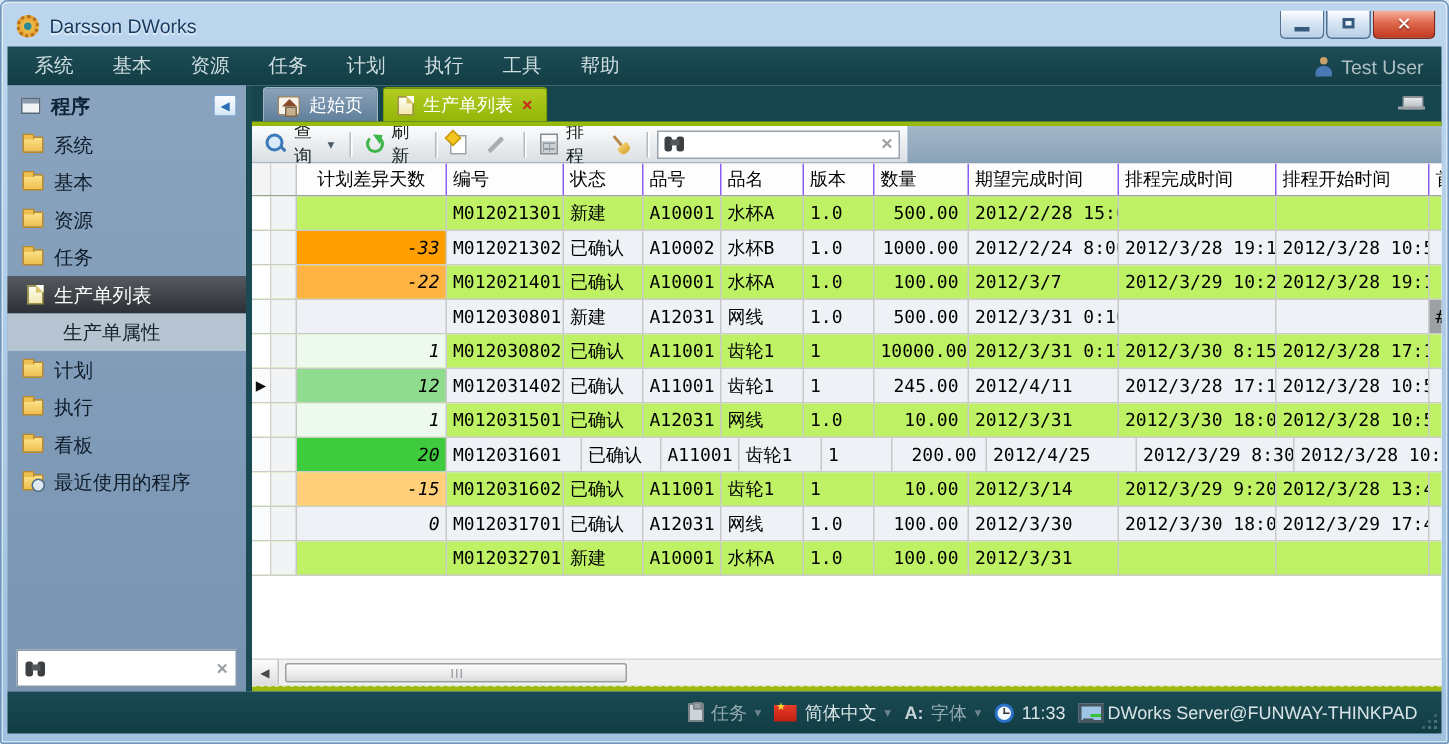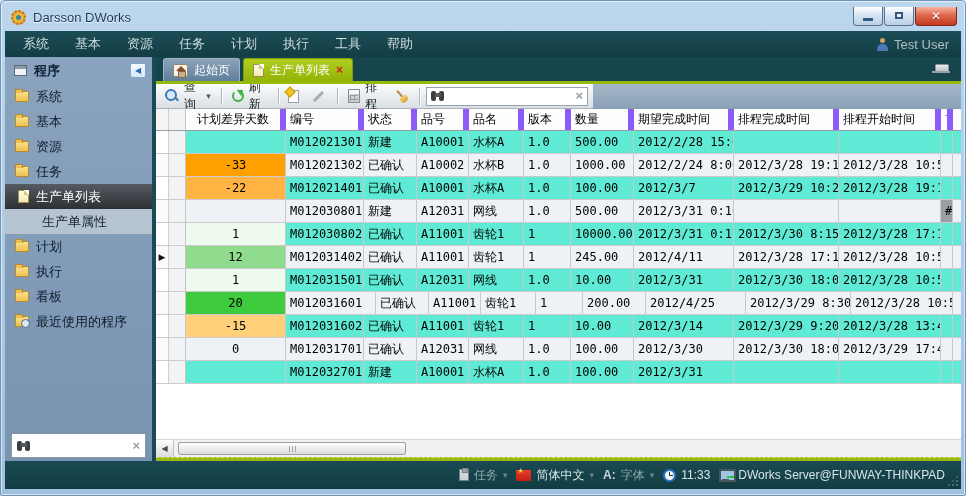--- a/index.html
+++ b/index.html
@@ -16,21 +16,21 @@
   .glyph-min{width:10px;height:3px;background:#365a7e;margin-top:7px;}
   .glyph-restore{width:8px;height:7px;border:2px solid #365a7e;background:#eaf2fa;}
   
   .menubar{position:absolute;top:30px;left:4px;right:4px;height:26px;background:linear-gradient(#1c4d56,#133d45);
     display:flex;align-items:center;padding-left:18px;gap:26px;}
   .menu-item{font-size:13px;color:#cfdde0;cursor:default;}
   .menu-user{margin-left:auto;margin-right:12px;display:flex;align-items:center;gap:6px;font-size:13px;color:#aebfc3;}
   
   .app{position:absolute;top:56px;left:4px;right:4px;bottom:34px;display:flex;}
   
-  .sidebar{width:147px;background:linear-gradient(#8aa4bf,#7894b1);position:relative;flex:none;}
+  .sidebar{width:159px;background:linear-gradient(#8aa4bf,#7894b1);position:relative;flex:none;}
   .sb-header{height:27px;display:flex;align-items:center;gap:7px;padding:0 6px 0 9px;font-size:13px;font-weight:bold;color:#0d2336;}
   .sb-collapse{margin-left:auto;width:16px;height:15px;border:1px solid #7fa5cc;border-radius:2px;
     background:linear-gradient(#fafcff,#d6e6f5);color:#2a6db5;font-size:8px;display:flex;align-items:center;justify-content:center;}
   .sb-item{height:25px;display:flex;align-items:center;gap:7px;padding-left:10px;font-size:13px;color:#0e1c2a;}
   .sb-item.selected{background:linear-gradient(#565b61,#2c3035);color:#fff;padding-left:13px;}
   .sb-item.sub{background:#b6c4d2;padding-left:37px;color:#16222e;}
   .sb-search{position:absolute;left:6px;right:6px;bottom:3px;height:25px;background:#fff;border:1px solid #8797a6;
     display:flex;align-items:center;padding:0 5px;gap:4px;}
   .sb-search input{flex:1;border:none;outline:none;font-size:12px;min-width:0;}
   
@@ -50,32 +50,32 @@
   .tb-spring{flex:1;background:linear-gradient(#a4b7c8,#8aa2b8);border-bottom:1px solid #8a9cae;}
   .tb-btn{display:flex;align-items:center;gap:5px;height:21px;padding:0 4px;font-size:12px;color:#16211c;}
   .tb-sep{width:1px;height:17px;background:#b4b9be;box-shadow:1px 0 0 #fff;margin:0 3px;}
   .caret{font-size:9px;color:#4a5a64;}
   .tb-search{width:162px;height:19px;background:#fff;border:1px solid #97a3ad;display:flex;align-items:center;padding:0 4px;gap:4px;}
   .tb-search input{flex:1;border:none;outline:none;font-size:12px;min-width:0;}
   .x-gray{color:#9aa0a4;font-weight:bold;font-size:13px;line-height:10px;}
   
   .gridwrap{flex:1;background:#fff;position:relative;overflow:hidden;}
   .thead{display:flex;height:22px;background:#fdfdfd;border-bottom:1px solid #98a0a6;}
-  .th{flex:none;font-size:12px;color:#000;line-height:21px;padding-left:4px;border-right:6px solid #8b5cf6;white-space:nowrap;overflow:hidden;}
+  .th{flex:none;font-size:12px;color:#000;line-height:21px;padding-left:4px;border-right:1px solid #8b5cf6;white-space:nowrap;overflow:hidden;}
   .th.c-center{text-align:center;padding-left:0;}
   .gut1{width:13px;flex:none;border-right:1px solid #cfcfcf;background:#f4f4f4;}
   .gut2{width:17px;flex:none;border-right:1px solid #c6c6c6;background:#f1f3f5;}
-  .row{display:flex;height:23px;border-bottom:1px solid #cccccc;background:#5eead4;}
+  .row{display:flex;height:23px;border-bottom:1px solid #cccccc;background:#bef264;}
   .row.alt{background:#eef1f5;}
   .row .gut1{background:#fff;display:flex;align-items:center;justify-content:center;font-size:9px;color:#111;}
   .row.alt .gut1{background:#fafbfc;}
   .cell{flex:none;font-family:"DejaVu Sans Mono","Liberation Mono",monospace;font-size:12px;color:#000;
     line-height:22px;padding:0 4px;border-right:1px solid #c9c9c9;white-space:nowrap;overflow:hidden;}
-  .cell.c-center{text-align:center;}
-  .cell.c-right{text-align:right;padding-right:22px;}
+  .cell.c-center{text-align:right;font-style:italic;}
+  .cell.c-right{text-align:right;padding-right:6px;}
   
   .hscroll{position:absolute;left:0;right:0;bottom:0;height:18px;background:#f1f1f1;border-top:1px solid #d6d6d6;}
   .sb-arrow{position:absolute;left:0;top:0;width:18px;height:17px;background:linear-gradient(#fdfdfd,#dcdcdc);
     border-right:1px solid #c2c2c2;display:flex;align-items:center;justify-content:center;font-size:8px;color:#4a4a4a;}
   .sb-thumb{position:absolute;left:22px;top:2px;width:228px;height:13px;background:linear-gradient(#ffffff,#dcdcdc);
     border:1px solid #9aa0a6;border-radius:2px;}
   .sb-thumb:after{content:"";position:absolute;left:50%;top:3px;width:1px;height:6px;background:#a0a6ac;
     box-shadow:-3px 0 0 #a0a6ac,3px 0 0 #a0a6ac;}
   .greenstrip{height:4px;background:#9ab80e;border-top:1px dashed #d2de8e;flex:none;}
   

